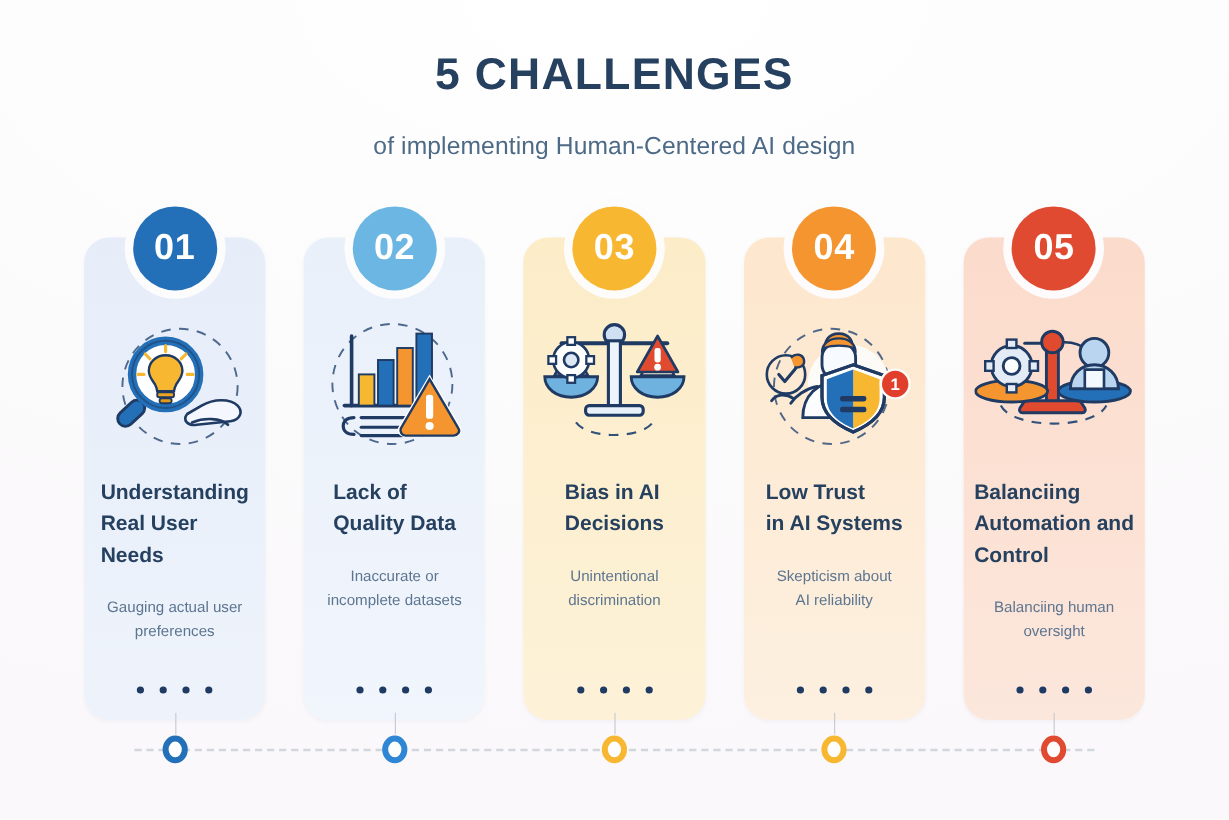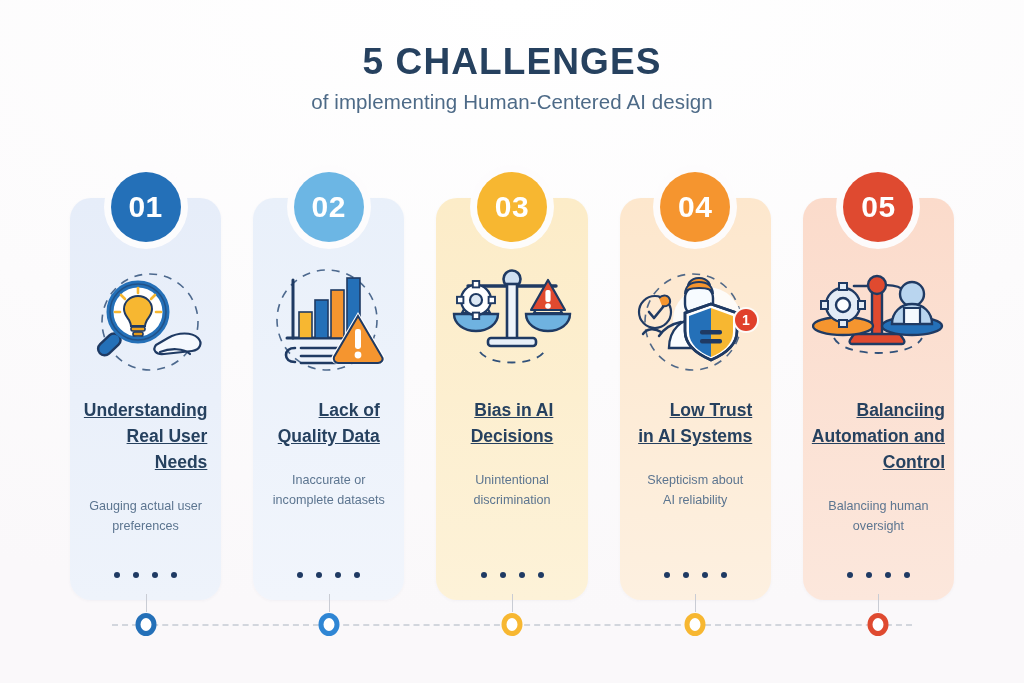--- a/index.html
+++ b/index.html
@@ -35,21 +35,21 @@
 
   .title {
     font-size: 37px;
     font-weight: bold;
     letter-spacing: 1.1px;
     color: #26415f;
     line-height: 1.1;
   }
 
   .subtitle {
-    margin-top: 7px;
+    margin-top: 27px;
     font-size: 20.5px;
     font-weight: normal;
     color: #4d6customer;
     color: #4d6a87;
     letter-spacing: 0.1px;
   }
 
   
   .cards {
     position: absolute;
@@ -112,25 +112,24 @@
     position: relative;
     margin-bottom: 14px;
   }
   .icon-wrap svg { display: block; width: 100%; height: 100%; }
 
   
   .card-title {
     font-size: 17.5px;
     font-weight: bold;
     color: #26415f;
-    text-align: right;
+    text-align: left;
     line-height: 1.48;
     padding: 0 6px;
     white-space: pre-line;
-    text-decoration: underline;
   }
 
   .card-desc {
     margin-top: 20px;
     font-size: 12.6px;
     color: #5c7governor;
     color: #5c7590;
     text-align: center;
     line-height: 1.62;
     padding: 0 10px;

